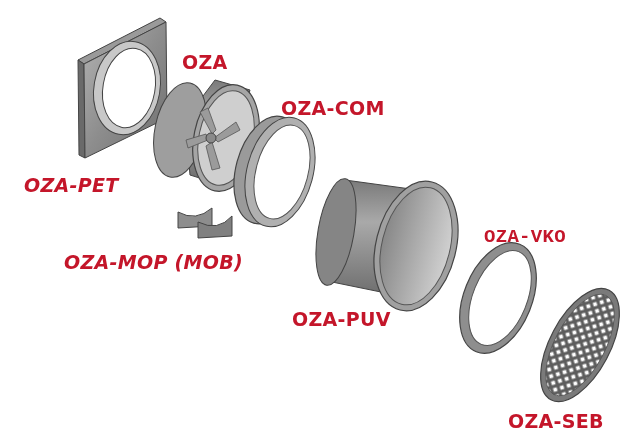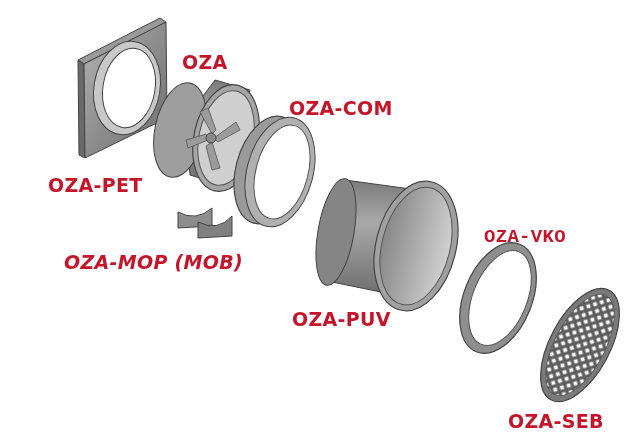--- a/index.html
+++ b/index.html
@@ -76,19 +76,19 @@
     <ellipse cx="498" cy="298" rx="34" ry="58" transform="rotate(22 498 298)" fill="#8e8e8e" stroke="#444" stroke-width="1.2"></ellipse>
     <ellipse cx="500" cy="298" rx="27" ry="50" transform="rotate(22 500 298)" fill="#ffffff" stroke="#555" stroke-width="1"></ellipse>
   </g>
 
   <g>
     <ellipse cx="580" cy="345" rx="30" ry="62" transform="rotate(28 580 345)" fill="#7a7a7a" stroke="#444" stroke-width="1.2"></ellipse>
     <ellipse cx="580" cy="345" rx="25" ry="56" transform="rotate(28 580 345)" fill="url(#mesh)" stroke="#555" stroke-width="0.8"></ellipse>
   </g>
 </svg>
 
-<div class="label" style="left:48px;top:176px;">OZA-PET</div>
+<div class="label" style="left:24px;top:176px;font-style:italic;">OZA-PET</div>
 <div class="label" style="left:182px;top:53px;">OZA</div>
-<div class="label" style="left:281px;top:99px;margin-left:8px;">OZA-COM</div>
+<div class="label" style="left:281px;top:99px;">OZA-COM</div>
 <div class="label" style="left:64px;top:253px;font-style:italic;">OZA-MOP (MOB)</div>
 <div class="label" style="left:292px;top:310px;text-align:right;">OZA-PUV</div>
 <div class="label" style="left:484px;top:228px;font-family:Liberation Mono, monospace;">OZA-VKO</div>
 <div class="label" style="left:508px;top:412px;">OZA-SEB</div>
 
 </body></html>

